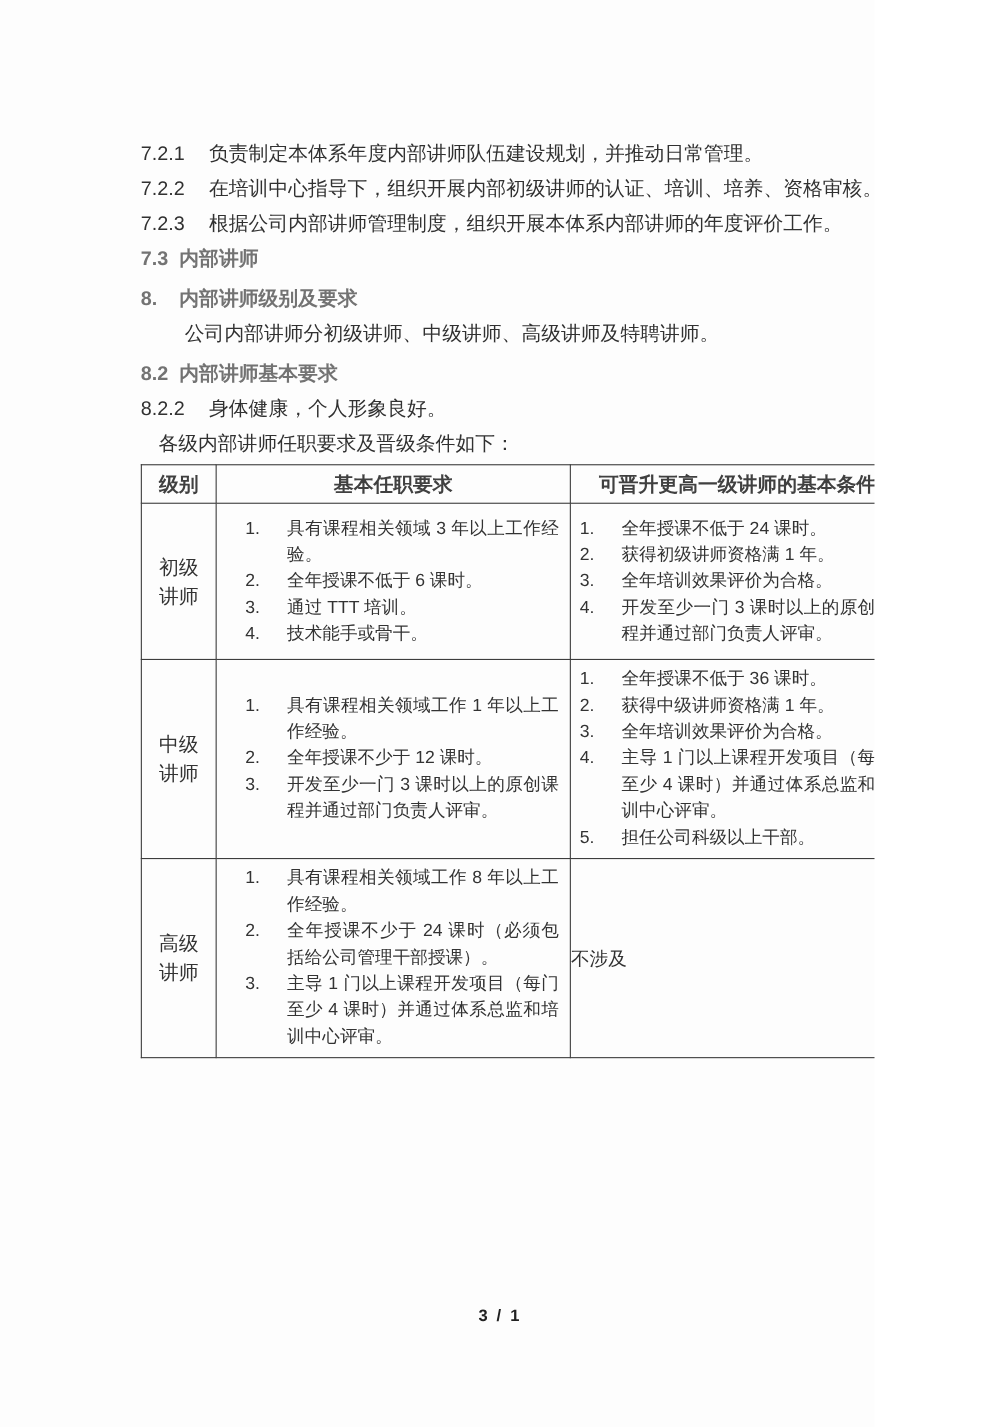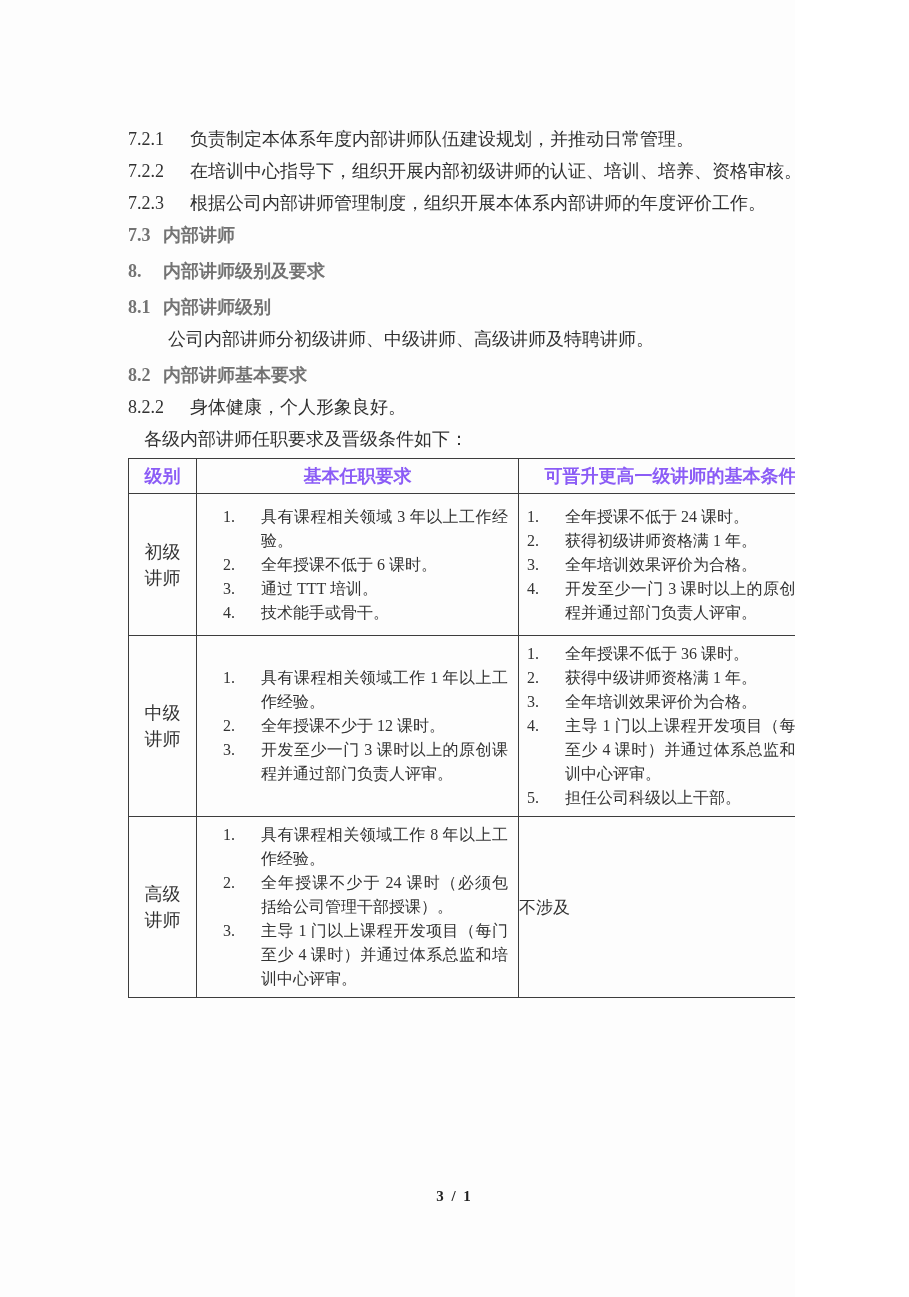--- a/index.html
+++ b/index.html
@@ -1,21 +1,21 @@
 <!DOCTYPE html>
 <html><head>
 <meta charset="utf-8">
 <style>
   html,body{margin:0;padding:0;}
   body{background:#ffffff;}
   .page{
     position:relative;
     width:795px;height:1297px;
     background:#fdfdfd;
-    font-family:Liberation Serif, serif;
+    font-family:Liberation Sans, sans-serif;
     color:#2e2e2e;
     overflow:hidden;
   }
   .content{
     position:absolute;
     left:128px;top:124px;
     width:698px;
   }
   p.item{
     font-size:18px;line-height:30px;
@@ -42,21 +42,21 @@
   }
   table.levels td,table.levels th{
     border:1px solid #3d3d3d;
     vertical-align:middle;
     padding:0;
   }
   table.levels th{
     font-size:18px;font-weight:bold;
     text-align:center;
     height:34px;
-    color:#8b5cf6;
+    color:#404040;
   }
   td.level-cell{
     text-align:center;
     font-size:18px;line-height:26px;
     color:#333;
   }
   .lvl-txt{display:inline-block;width:40px;text-align:center;}
   .cell-list{padding:6px 6px 6px 0;}
   .li{display:flex;font-size:16px;line-height:24px;color:#333;text-align:justify;}
   td.req-cell .li{padding-left:26px;}
@@ -84,21 +84,20 @@
 
     <p class="item"><span class="lbl">7.2.1</span><span>负责制定本体系年度内部讲师队伍建设规划，并推动日常管理。</span></p>
     <p class="item"><span class="lbl">7.2.2</span><span>在培训中心指导下，组织开展内部初级讲师的认证、培训、培养、资格审核。</span></p>
     <p class="item"><span class="lbl">7.2.3</span><span>根据公司内部讲师管理制度，组织开展本体系内部讲师的年度评价工作。</span></p>
 
     <p class="head"><span class="lbl-head">7.3</span><span>内部讲师</span></p>
 
 
     <p class="head big"><span class="lbl-head">8.</span><span>内部讲师级别及要求</span></p>
 
-    <p class="head big"><span class="lbl-head">8.1</span><span>内部讲师级别</span></p>
 
     <p class="item indent2">公司内部讲师分初级讲师、中级讲师、高级讲师及特聘讲师。</p>
 
     <p class="head big"><span class="lbl-head">8.2</span><span>内部讲师基本要求</span></p>
 
     <p class="item"><span class="lbl">8.2.2</span><span>身体健康，个人形象良好。</span></p>
 
     <p class="item indent1">各级内部讲师任职要求及晋级条件如下：</p>
 
     <table class="levels">

